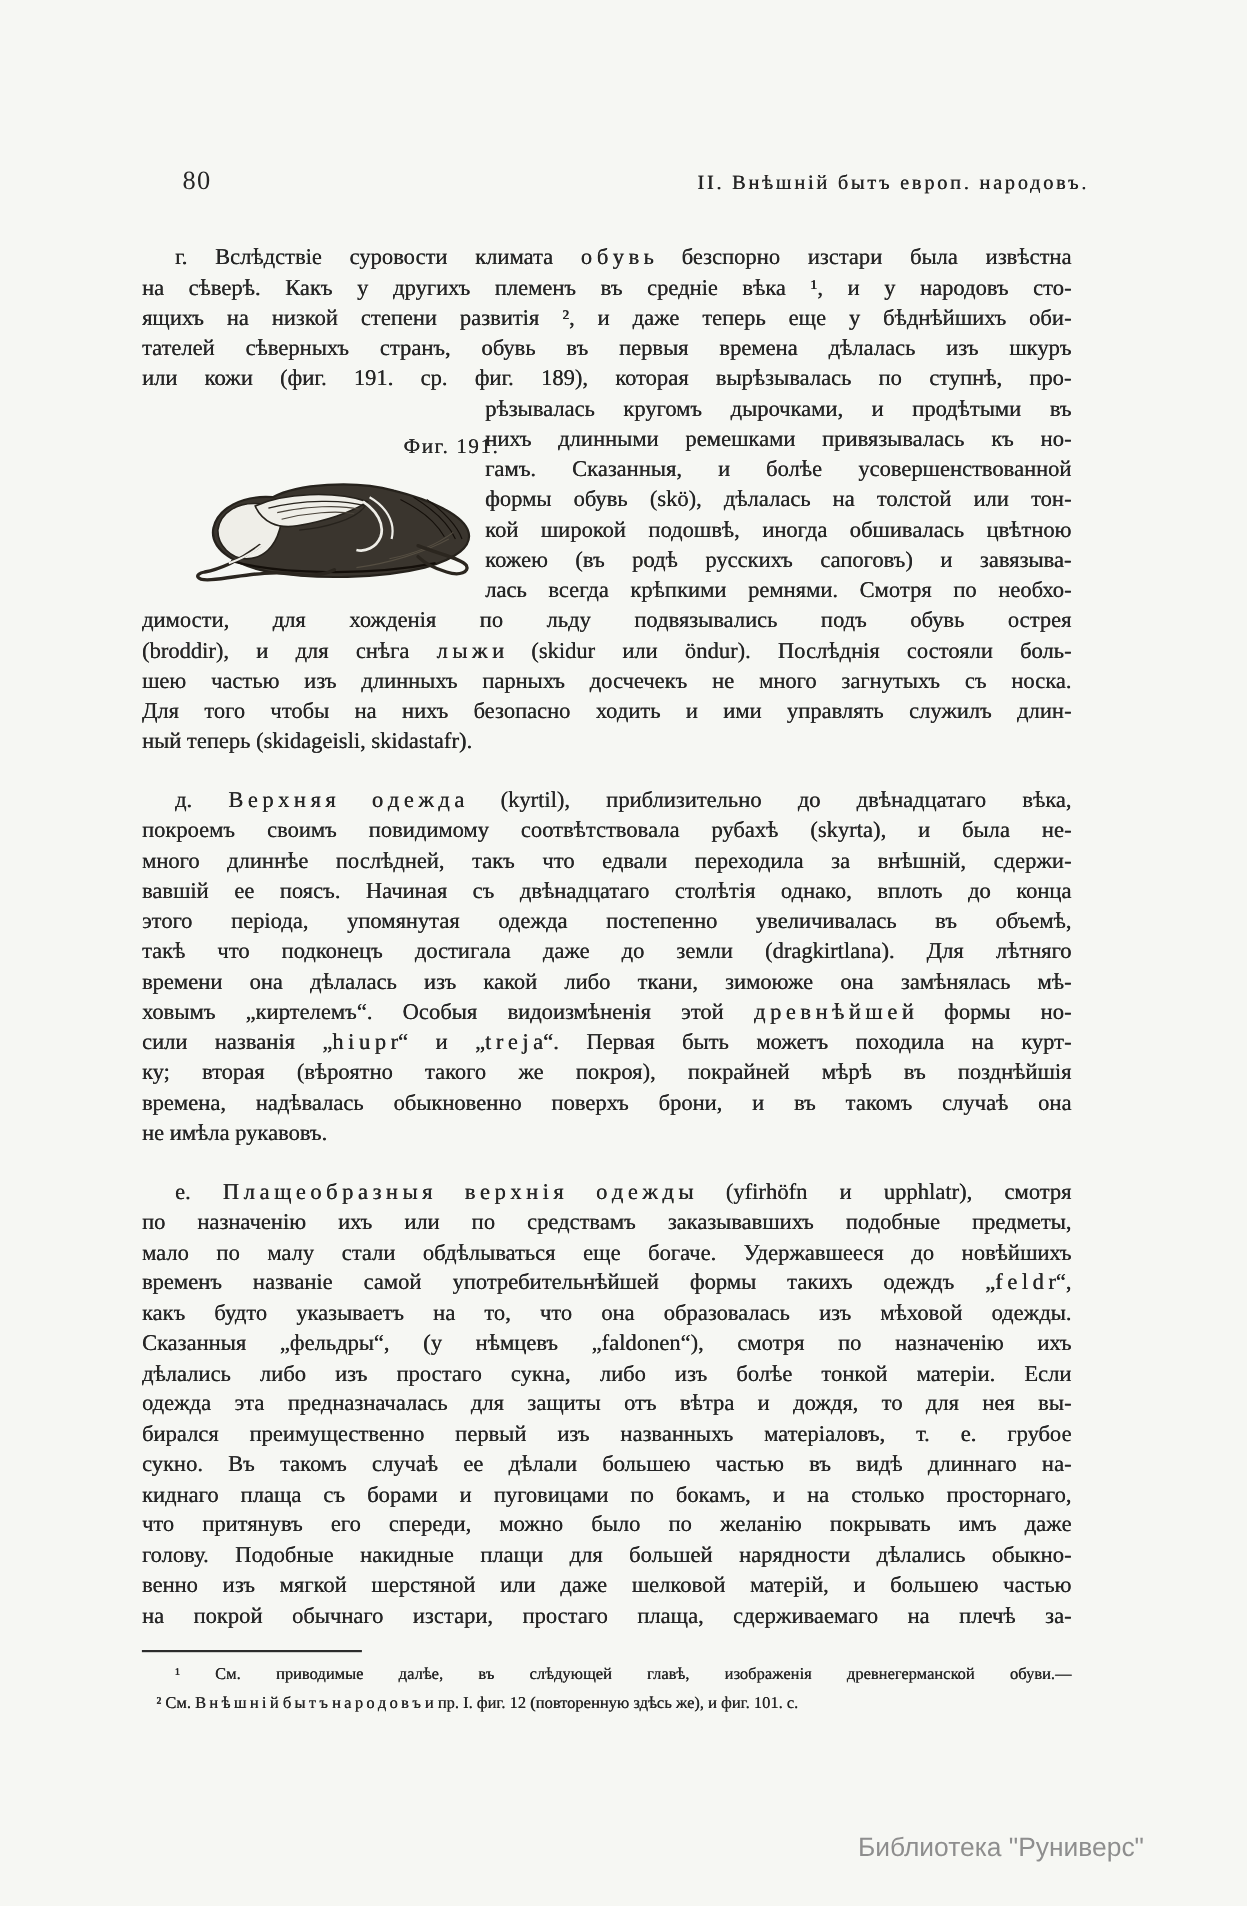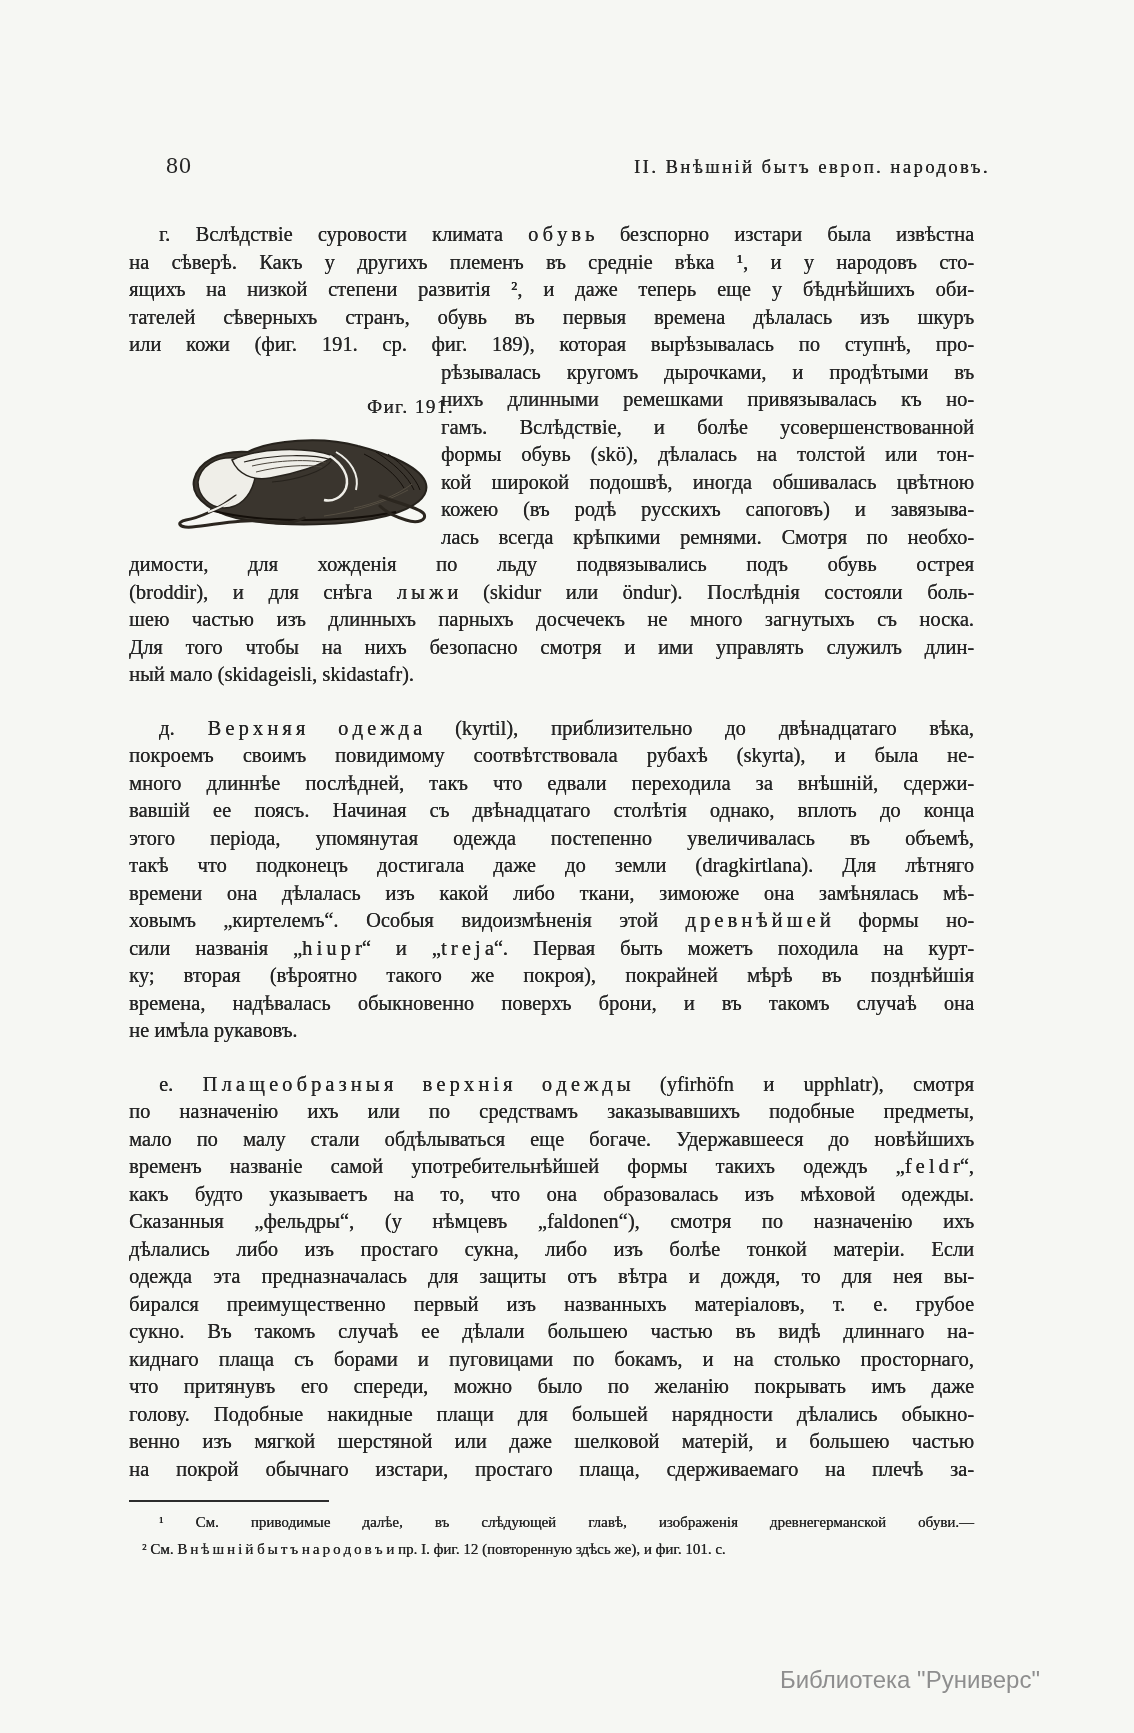--- a/index.html
+++ b/index.html
@@ -67,30 +67,30 @@
   <div class="content">
 
     <div class="para">
       <div class="ln ind">г. Вслѣдствіе суровости климата о б у в ь безспорно изстари была извѣстна</div>
       <div class="ln">на сѣверѣ. Какъ у другихъ племенъ въ средніе вѣка ¹, и у народовъ сто-</div>
       <div class="ln">ящихъ на низкой степени развитія ², и даже теперь еще у бѣднѣйшихъ оби-</div>
       <div class="ln">тателей сѣверныхъ странъ, обувь въ первыя времена дѣлалась изъ шкуръ</div>
       <div class="ln">или кожи (фиг. 191. ср. фиг. 189), которая вырѣзывалась по ступнѣ, про-</div>
       <div class="ln wrap">рѣзывалась кругомъ дырочками, и продѣтыми въ</div>
       <div class="ln wrap">нихъ длинными ремешками привязывалась къ но-</div>
-      <div class="ln wrap">гамъ. Вслѣдствіе, и болѣе усовершенствованной</div>
+      <div class="ln wrap">гамъ. Сказанныя, и болѣе усовершенствованной</div>
       <div class="ln wrap">формы обувь (skö), дѣлалась на толстой или тон-</div>
       <div class="ln wrap">кой широкой подошвѣ, иногда обшивалась цвѣтною</div>
       <div class="ln wrap">кожею (въ родѣ русскихъ сапоговъ) и завязыва-</div>
       <div class="ln wrap">лась всегда крѣпкими ремнями. Смотря по необхо-</div>
       <div class="ln">димости, для хожденія по льду подвязывались подъ обувь острея</div>
       <div class="ln">(broddir), и для снѣга л ы ж и (skidur или öndur). Послѣднія состояли боль-</div>
       <div class="ln">шею частью изъ длинныхъ парныхъ досчечекъ не много загнутыхъ съ носка.</div>
-      <div class="ln">Для того чтобы на нихъ безопасно смотря и ими управлять служилъ длин-</div>
-      <div class="ln noj">ный мало (skidageisli, skidastafr).</div>
+      <div class="ln">Для того чтобы на нихъ безопасно ходить и ими управлять служилъ длин-</div>
+      <div class="ln noj">ный теперь (skidageisli, skidastafr).</div>
     </div>
 
     <div class="para">
       <div class="ln ind">д. В е р х н я я о д е ж д а (kyrtil), приблизительно до двѣнадцатаго вѣка,</div>
       <div class="ln">покроемъ своимъ повидимому соотвѣтствовала рубахѣ (skyrta), и была не-</div>
       <div class="ln">много длиннѣе послѣдней, такъ что едвали переходила за внѣшній, сдержи-</div>
       <div class="ln">вавшій ее поясъ. Начиная съ двѣнадцатаго столѣтія однако, вплоть до конца</div>
       <div class="ln">этого періода, упомянутая одежда постепенно увеличивалась въ объемѣ,</div>
       <div class="ln">такѣ что подконецъ достигала даже до земли (dragkirtlana). Для лѣтняго</div>
       <div class="ln">времени она дѣлалась изъ какой либо ткани, зимоюже она замѣнялась мѣ-</div>

